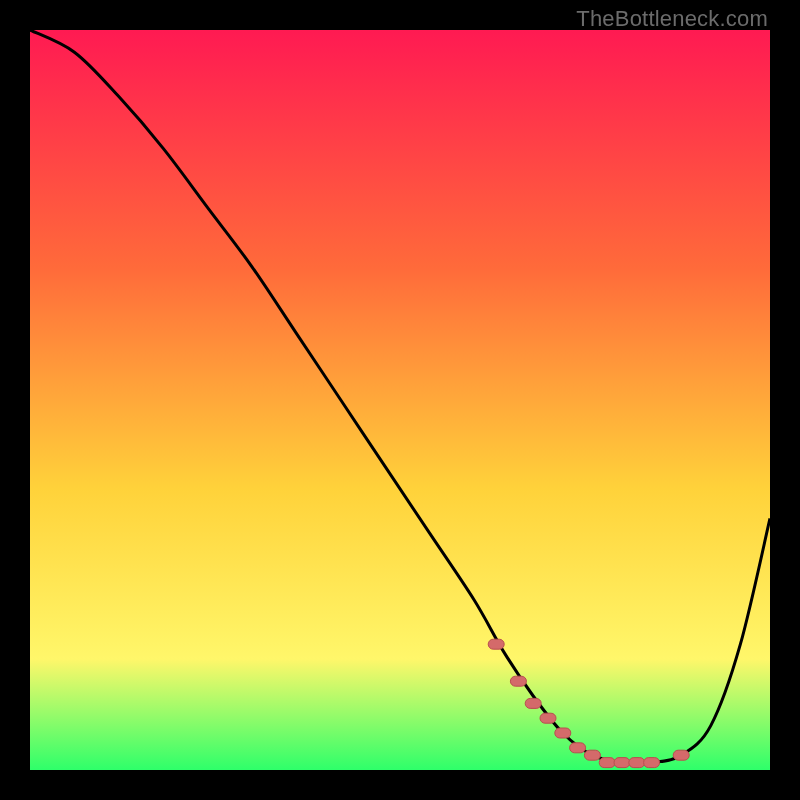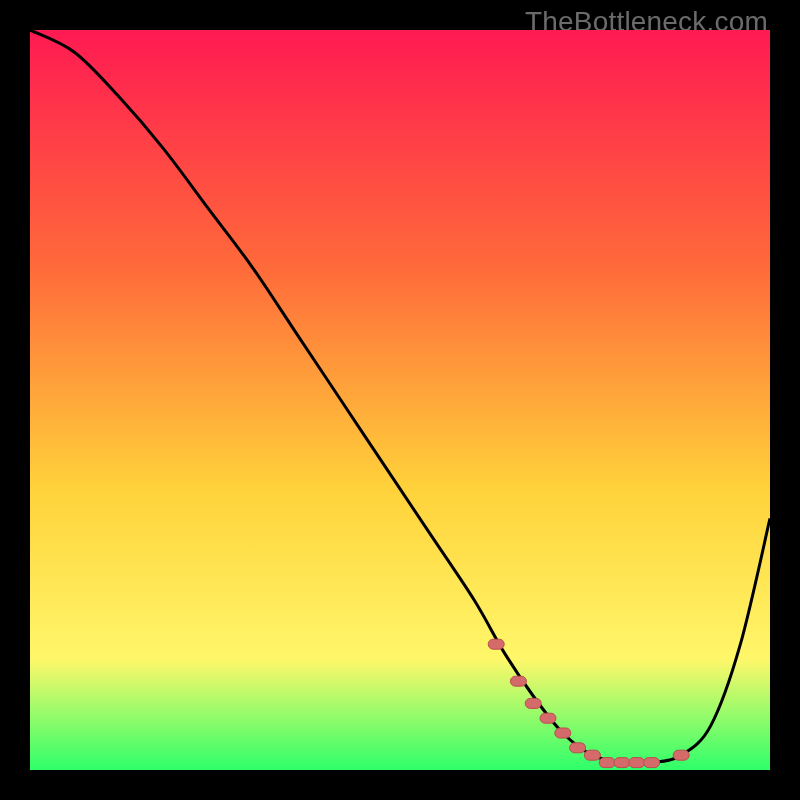--- a/index.html
+++ b/index.html
@@ -24,21 +24,21 @@
     left: 0;
     top: 0;
     width: 740px;
     height: 740px;
   }
   .watermark {
     position: absolute;
     top: 6px;
     right: 32px;
     color: #6b6b6b;
-    font-size: 28px;
+    font-size: 22px;
     font-weight: 500;
     letter-spacing: 0.2px;
   }
   svg { display: block; }
 </style>
 </head>
 <body>
 
 <div class="watermark">TheBottleneck.com</div>
 

